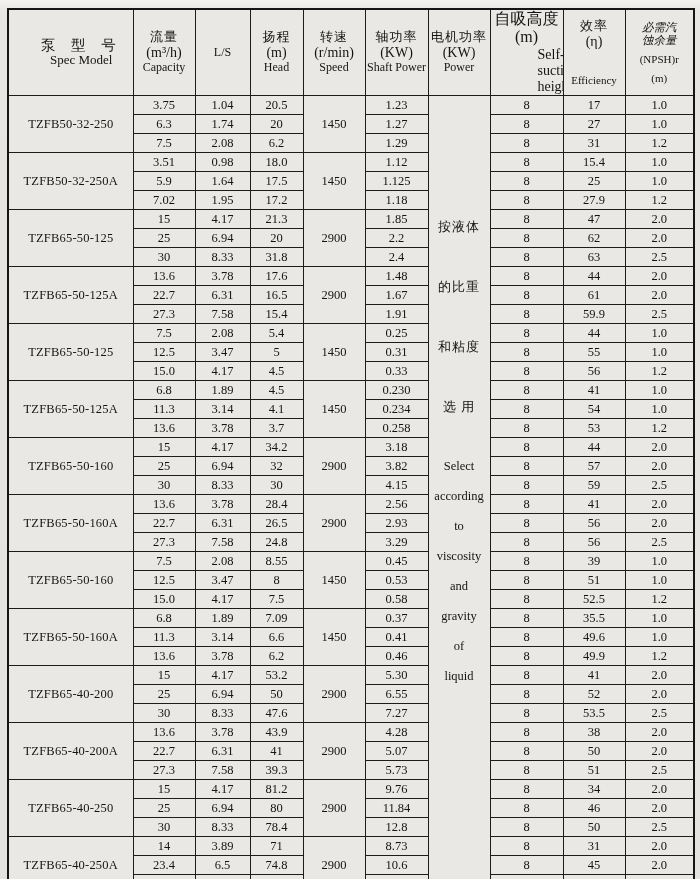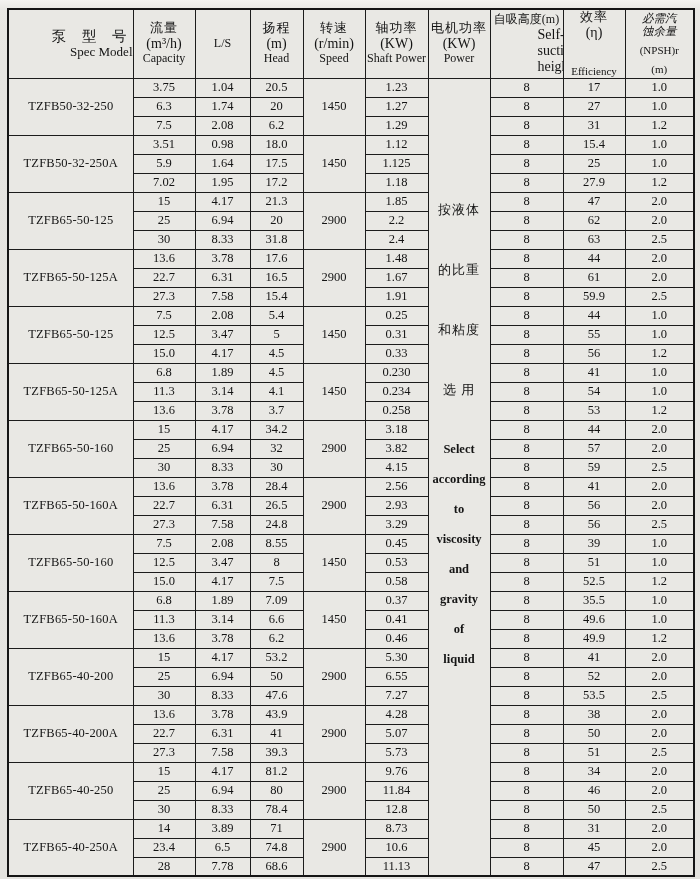--- a/index.html
+++ b/index.html
@@ -28,34 +28,34 @@
     font-size:12.5px;
     line-height:1.15;
     color:#141414;
     overflow:hidden;
   }
   thead th{height:54px;font-weight:normal;}
   tbody tr{height:19px;}
   .hd-zh{display:block;font-size:13px;letter-spacing:1px;}
   .hd-sub{display:block;font-size:14px;letter-spacing:0;}
   .hd-en{display:block;font-size:12px;letter-spacing:0;}
-  th.model-hd{text-align:right;padding-left:21px;}
+  th.model-hd{text-align:center;padding-left:21px;}
   th.model-hd .hd-zh{font-size:14.5px;letter-spacing:6px;}
   th.model-hd .hd-en{font-size:13px;}
   th.suction-hd .hd-en,th.suction-hd .hd-sub{font-size:14px;padding-left:47px;}
   th.npsh-hd .hd-zh{font-size:11.5px;letter-spacing:0;font-style:italic;}
   th.npsh-hd .hd-sub{font-size:11px;margin-top:6px;}
   td.model-cell{font-size:12.5px;letter-spacing:0.2px;}
   td.num{font-size:12.5px;}
   td.note-cell{
     vertical-align:top;
     padding-top:106px;
   }
   .note-zh{font-size:13px;letter-spacing:1px;line-height:16px;margin:17px 0 44px 0;}
-  .note-en{font-size:12.5px;line-height:15px;margin:0 0 15px 0;font-weight:bold;}
+  .note-en{font-size:12.5px;line-height:15px;margin:0 0 15px 0;}
 </style>
 </head>
 <body>
 
 <div class="page">
   <table class="spec">
     <colgroup>
       <col style="width:125px">
         <col style="width:62px">
         <col style="width:55px">
@@ -95,21 +95,21 @@
           <span class="hd-zh">轴功率</span>
           <span class="hd-sub">(KW)</span>
           <span class="hd-en">Shaft Power</span>
         </th>
         <th>
           <span class="hd-zh">电机功率</span>
           <span class="hd-sub">(KW)</span>
           <span class="hd-en">Power</span>
         </th>
         <th class="suction-hd">
-          <span class="hd-zh" style="font-size:12px;letter-spacing:0;text-align:center;">自吸高度(m)</span>
+          <span class="hd-zh" style="font-size:16px;letter-spacing:0;text-align:center;">自吸高度(m)</span>
           <span class="hd-en">Self-suction</span>
           <span class="hd-en">height</span>
         </th>
         <th>
           <span class="hd-zh">效率</span>
           <span class="hd-sub">(η)</span>
           <span class="hd-en" style="font-size:11px;margin-top:24px;">Efficiency</span>
         </th>
         <th class="npsh-hd">
           <span class="hd-zh">必需汽</span>

